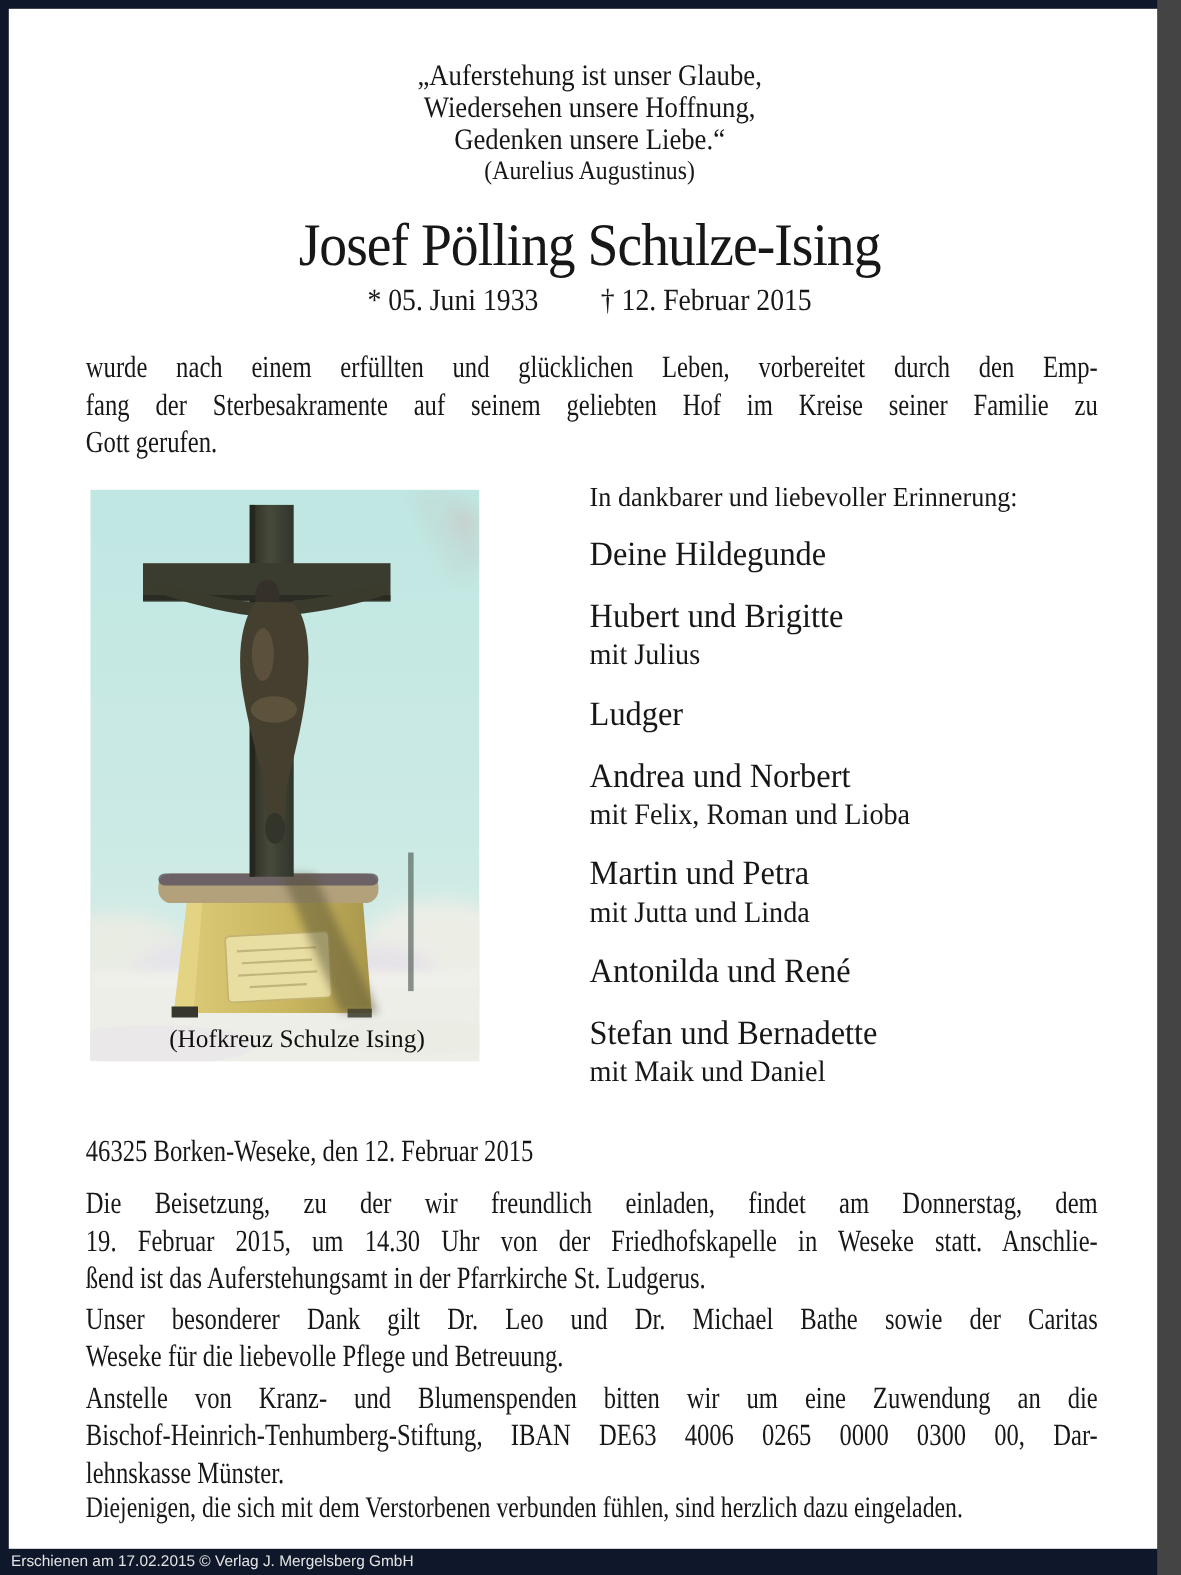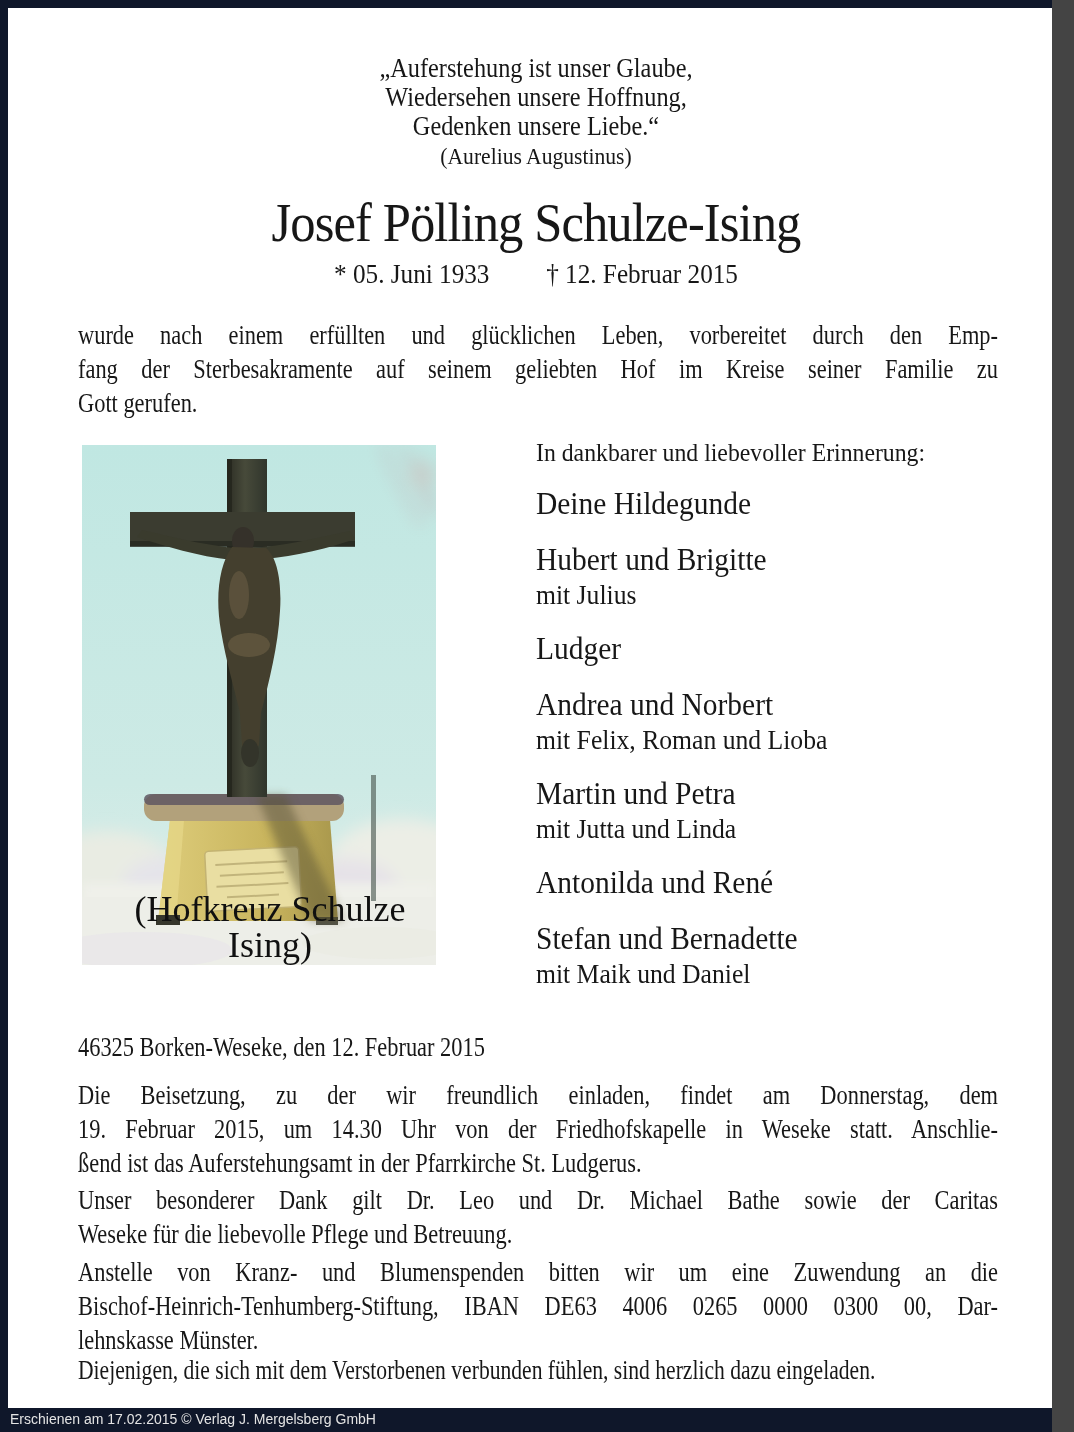--- a/index.html
+++ b/index.html
@@ -47,21 +47,21 @@
   .p-closing  { top:1345px; font-size:27px; }
   
   .photo {
     position:absolute; left:74px; top:437px; width:354px; height:520px;
     overflow:hidden;
   }
   .photo svg { display:block; }
   .photo-caption {
     position:absolute; left:0; bottom:2px; width:100%;
     text-align:center; padding-left:22px; box-sizing:border-box;
-    font-size:36px; line-height:36px; color:#101010;
+    font-size:23px; line-height:36px; color:#101010;
   }
   
   .names {
     position:absolute; left:528px; top:431px; width:480px;
     transform:scaleX(.95); transform-origin:0 0;
   }
   .mem-intro { font-size:25px; line-height:28px; }
   .entry { margin-top:18px; }
   .entry:first-of-type { margin-top:14px; }
   .entry .nm  { font-size:31px; line-height:38px; }

